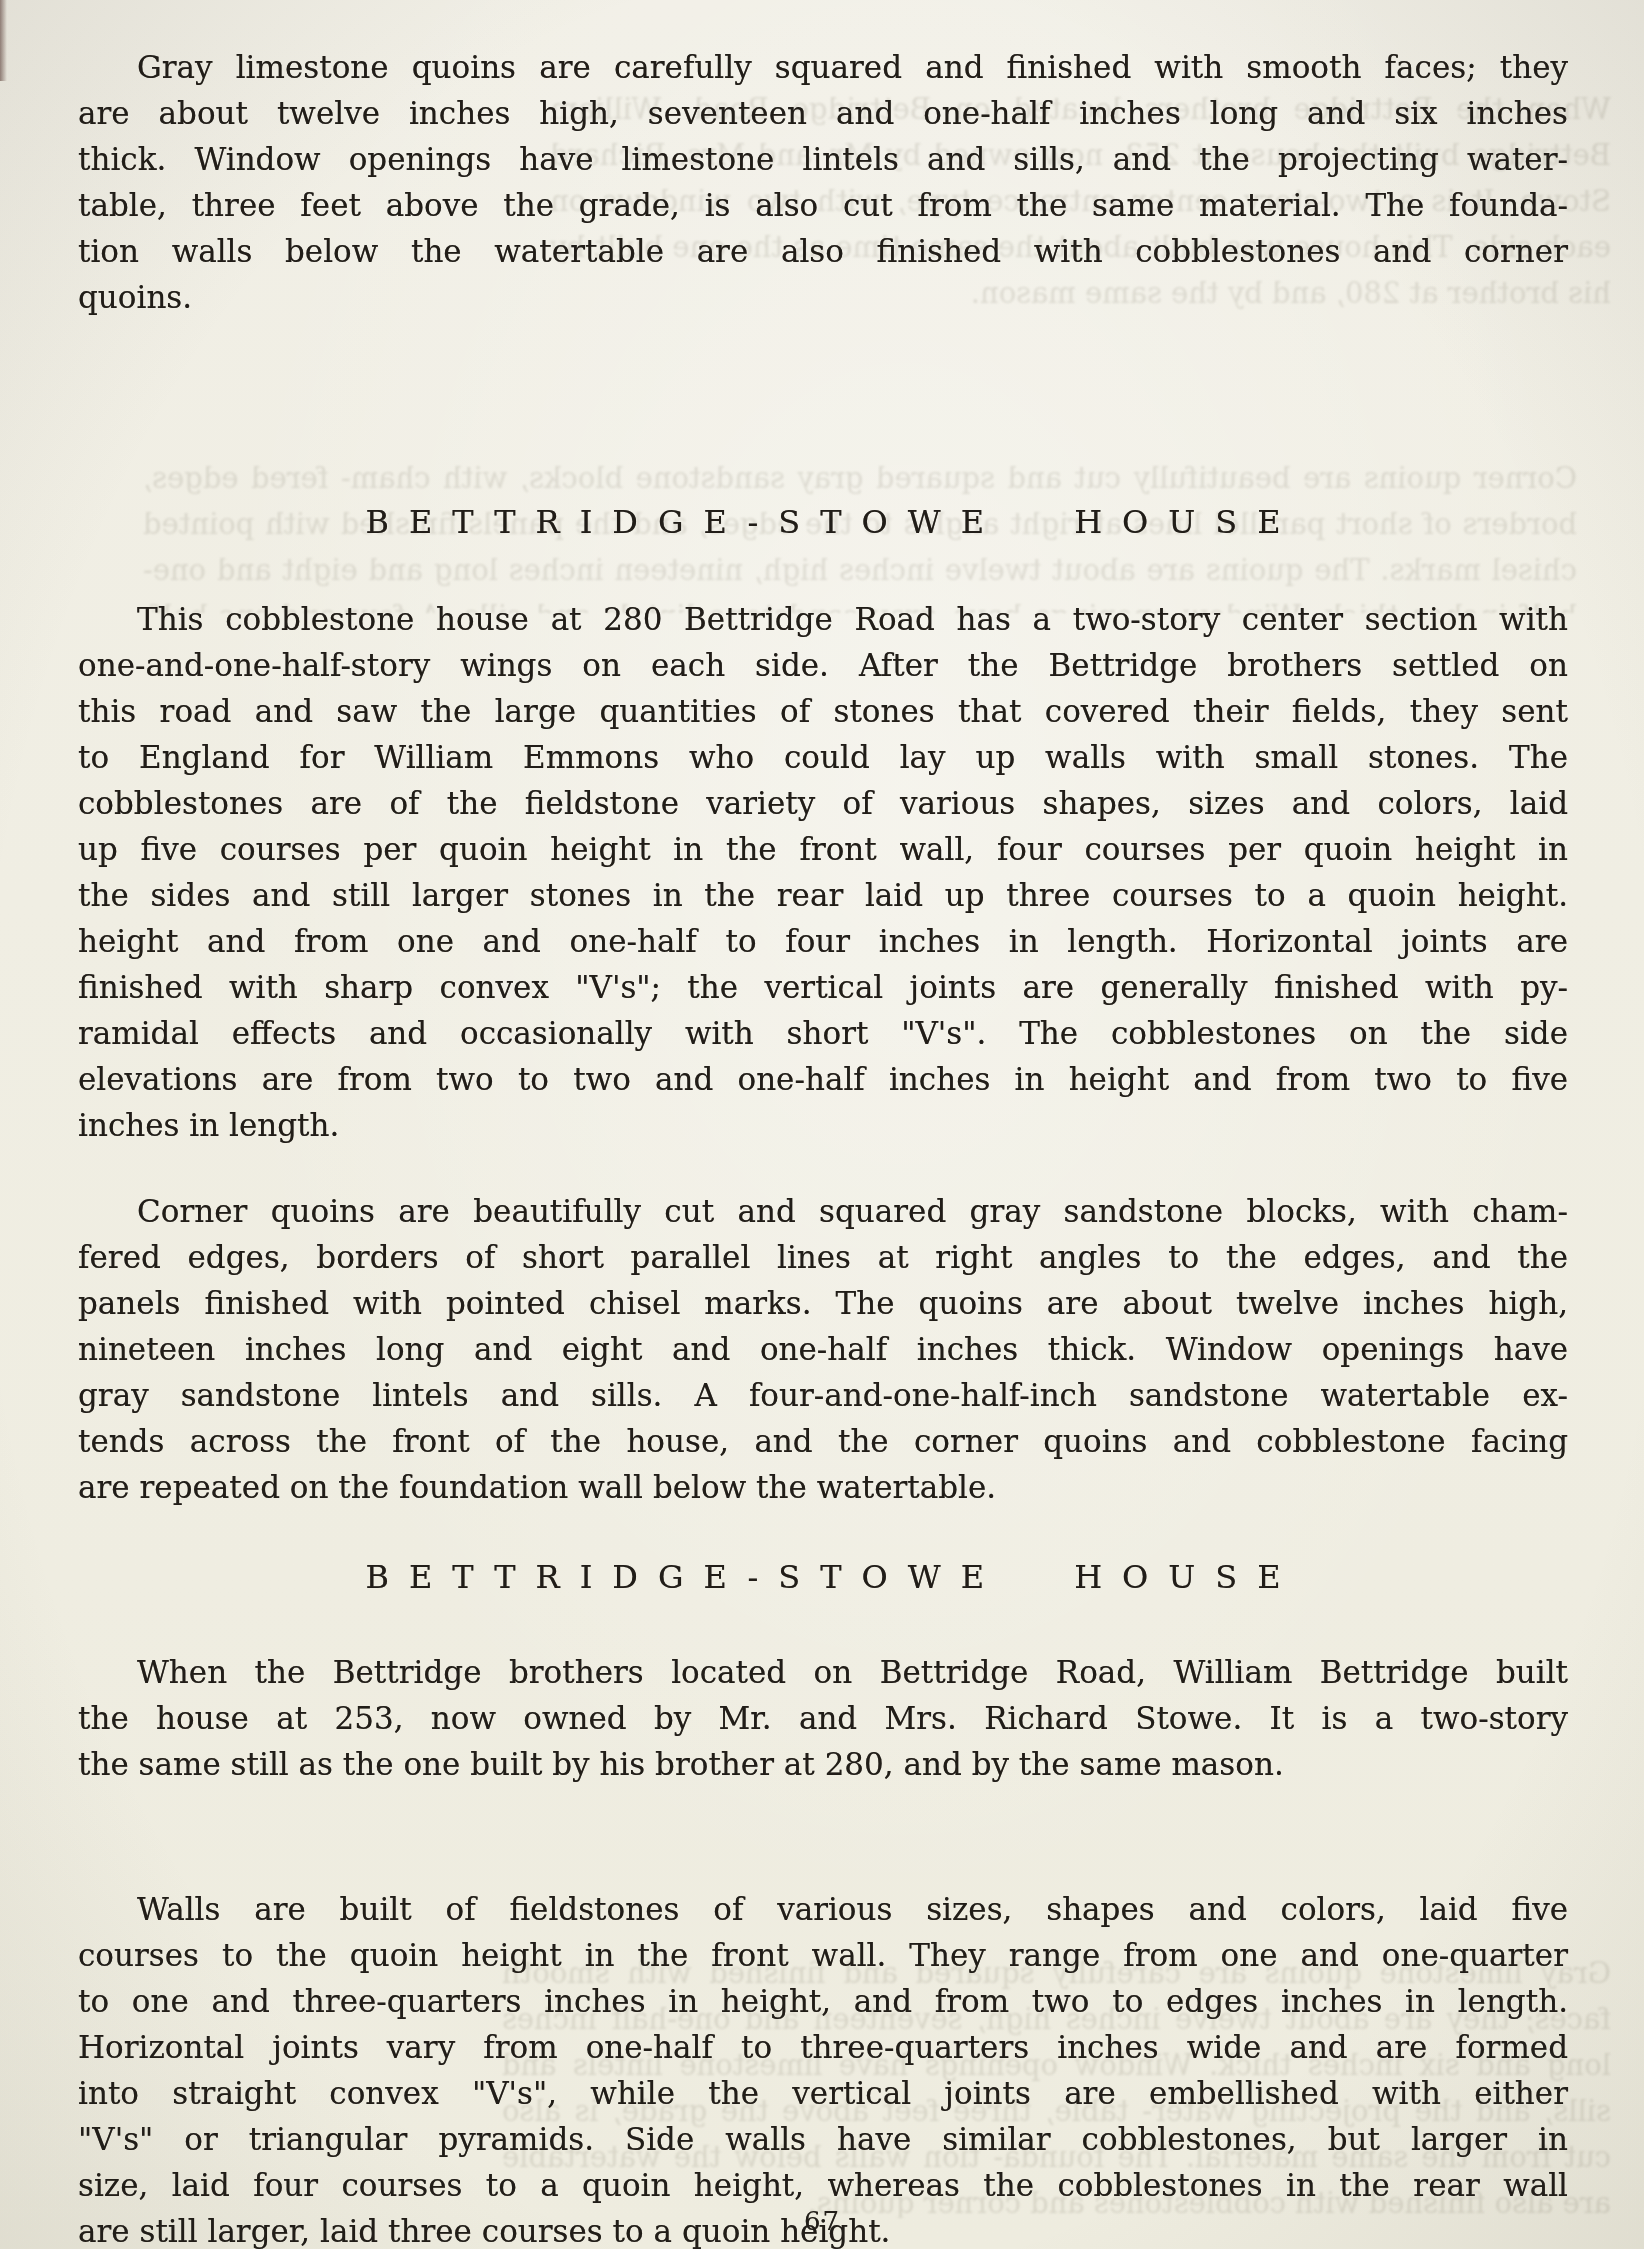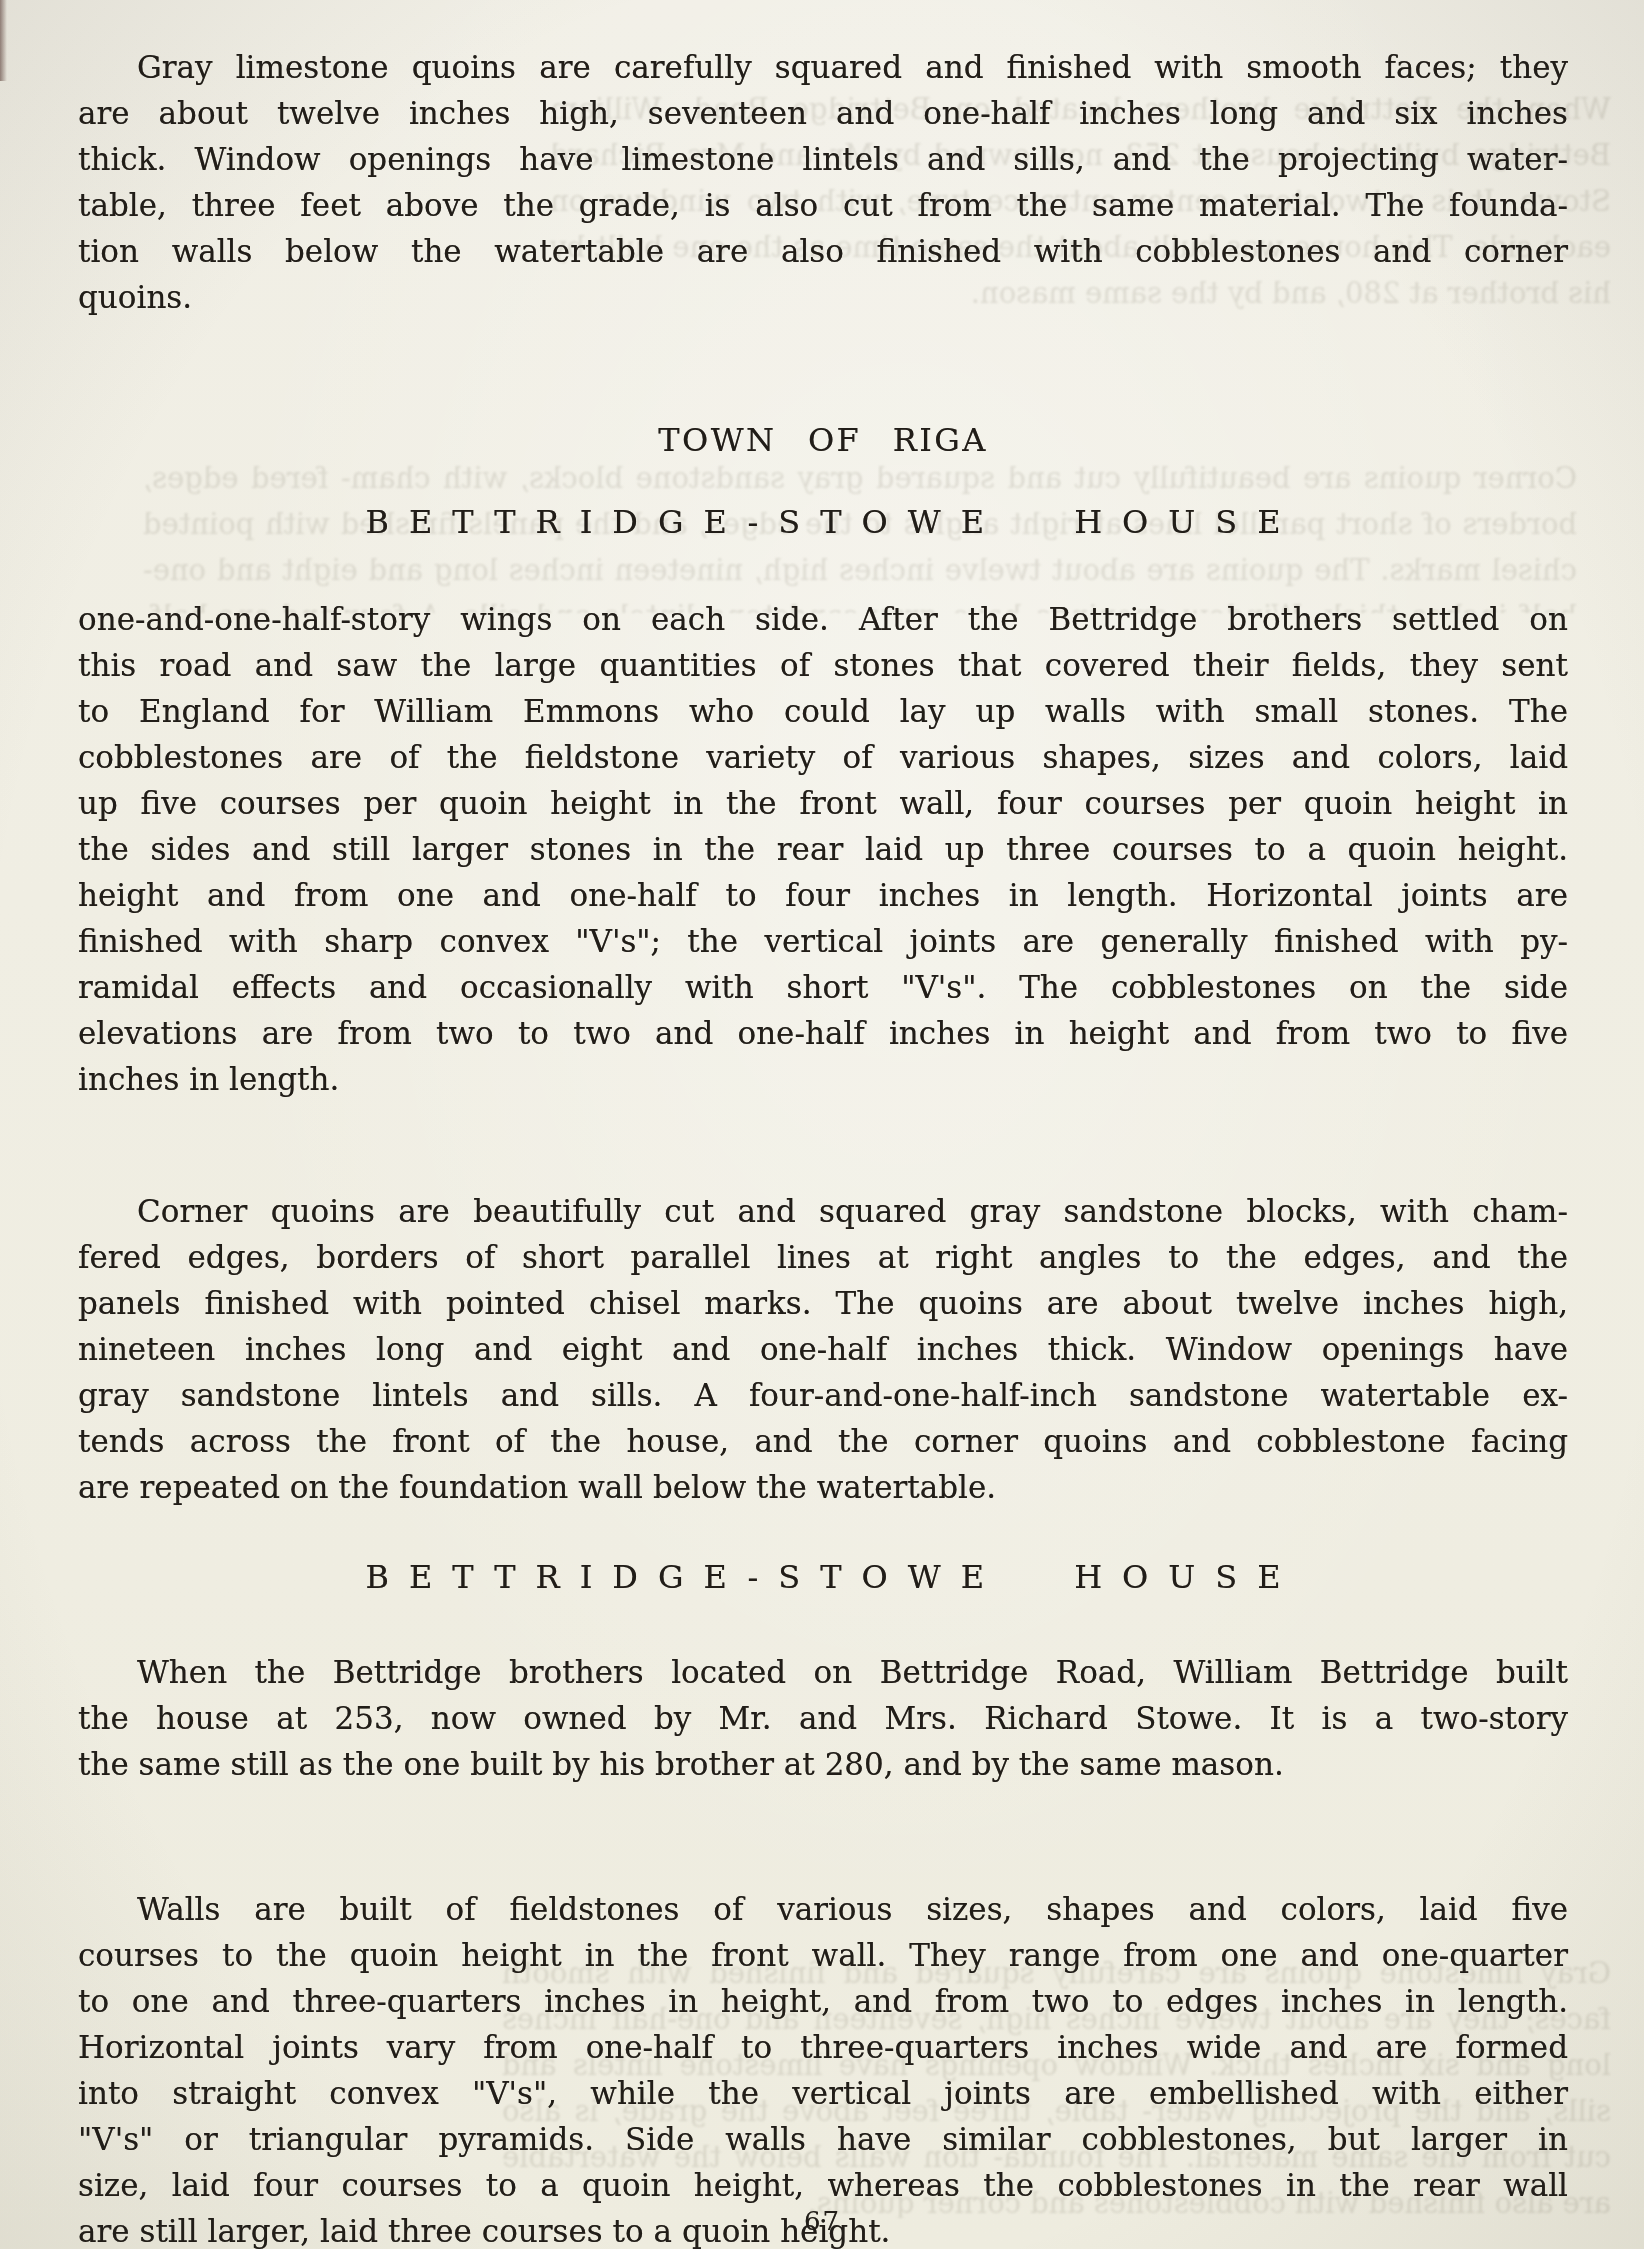--- a/index.html
+++ b/index.html
@@ -130,25 +130,25 @@
 
     <div class="para p1">
         <div class="line j indent">Gray limestone quoins are carefully squared and finished with smooth faces; they</div>
         <div class="line j">are about twelve inches high, seventeen and one-half inches long and six inches</div>
         <div class="line j">thick. Window openings have limestone lintels and sills, and the projecting water-</div>
         <div class="line j">table, three feet above the grade, is also cut from the same material. The founda-</div>
         <div class="line j">tion walls below the watertable are also finished with cobblestones and corner</div>
         <div class="line last">quoins.</div>
       </div>
 
-    <h2 class="h-town">TOWN OF RIGA</h2>
 
     <h3 class="h-spaced h1pos">BETTRIDGE-STOWE HOUSE</h3>
 
     <div class="para p2">
+        <div class="line j indent">This cobblestone house at 280 Bettridge Road has a two-story center section with</div>
         <div class="line j">one-and-one-half-story wings on each side. After the Bettridge brothers settled on</div>
         <div class="line j">this road and saw the large quantities of stones that covered their fields, they sent</div>
         <div class="line j">to England for William Emmons who could lay up walls with small stones. The</div>
         <div class="line j">cobblestones are of the fieldstone variety of various shapes, sizes and colors, laid</div>
         <div class="line j">up five courses per quoin height in the front wall, four courses per quoin height in</div>
         <div class="line j">the sides and still larger stones in the rear laid up three courses to a quoin height.</div>
         <div class="line j">height and from one and one-half to four inches in length. Horizontal joints are</div>
         <div class="line j">finished with sharp convex "V's"; the vertical joints are generally finished with py-</div>
         <div class="line j">ramidal effects and occasionally with short "V's". The cobblestones on the side</div>
         <div class="line j">elevations are from two to two and one-half inches in height and from two to five</div>

